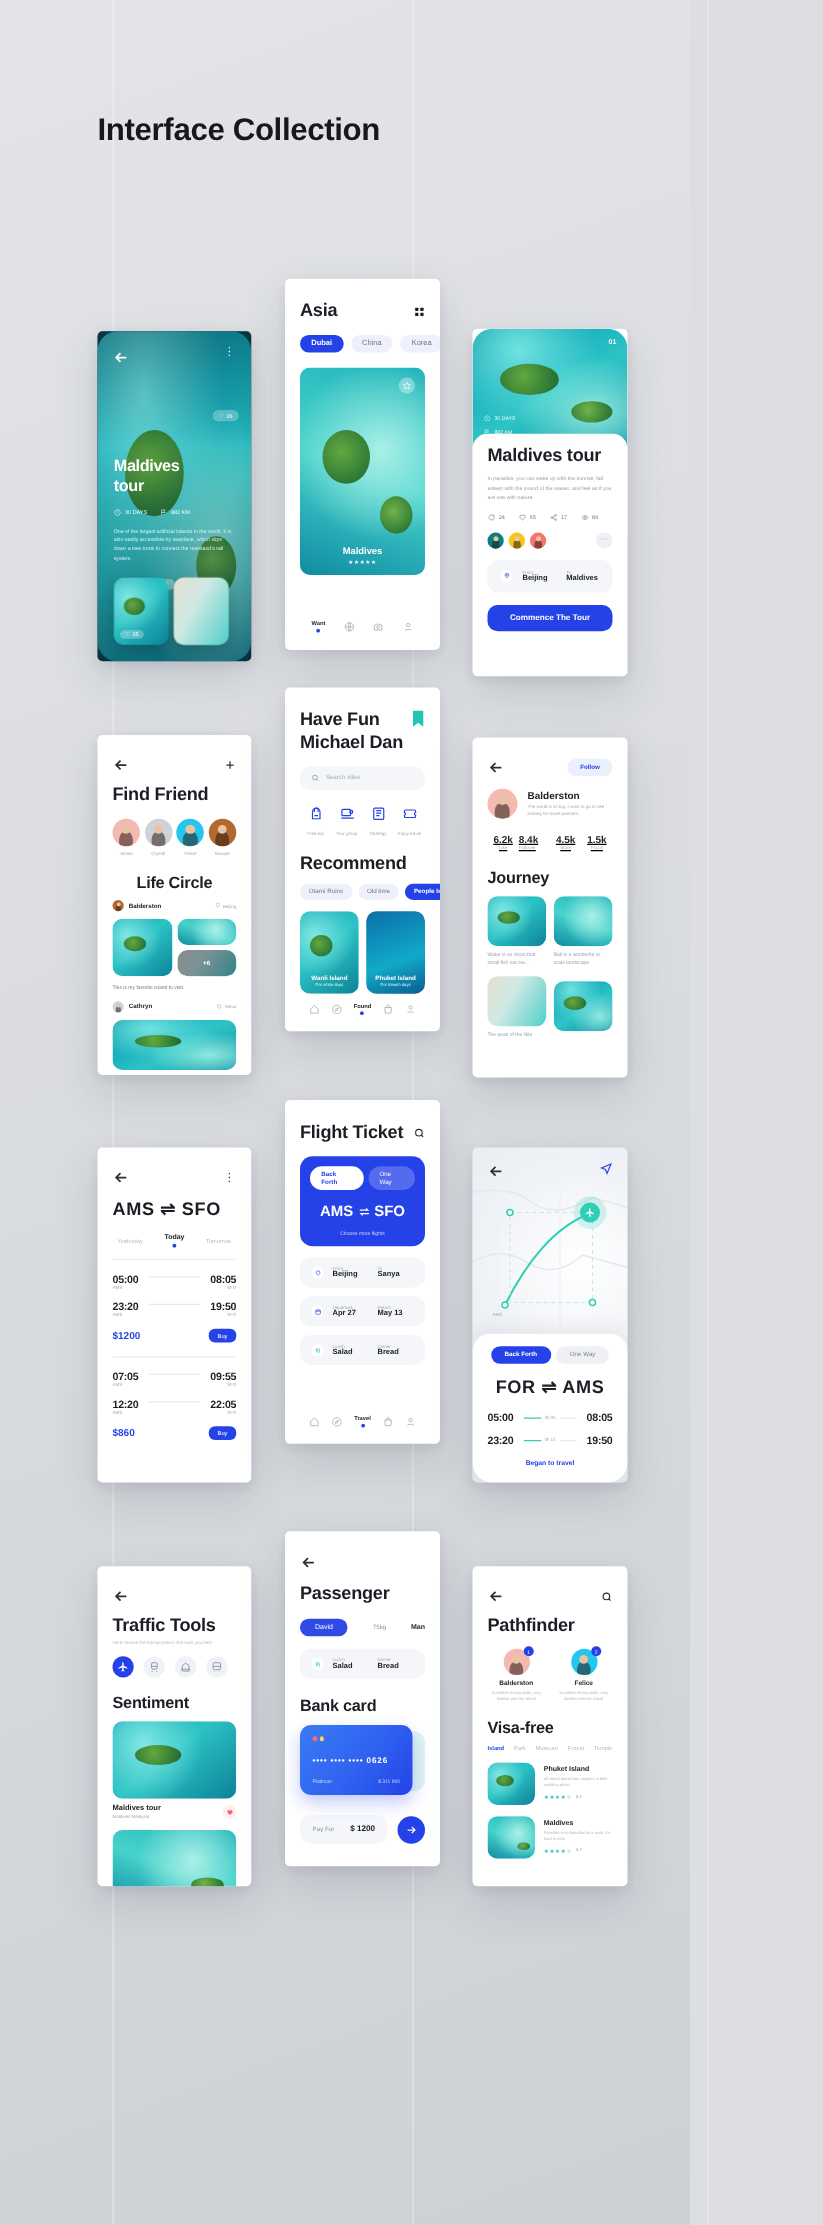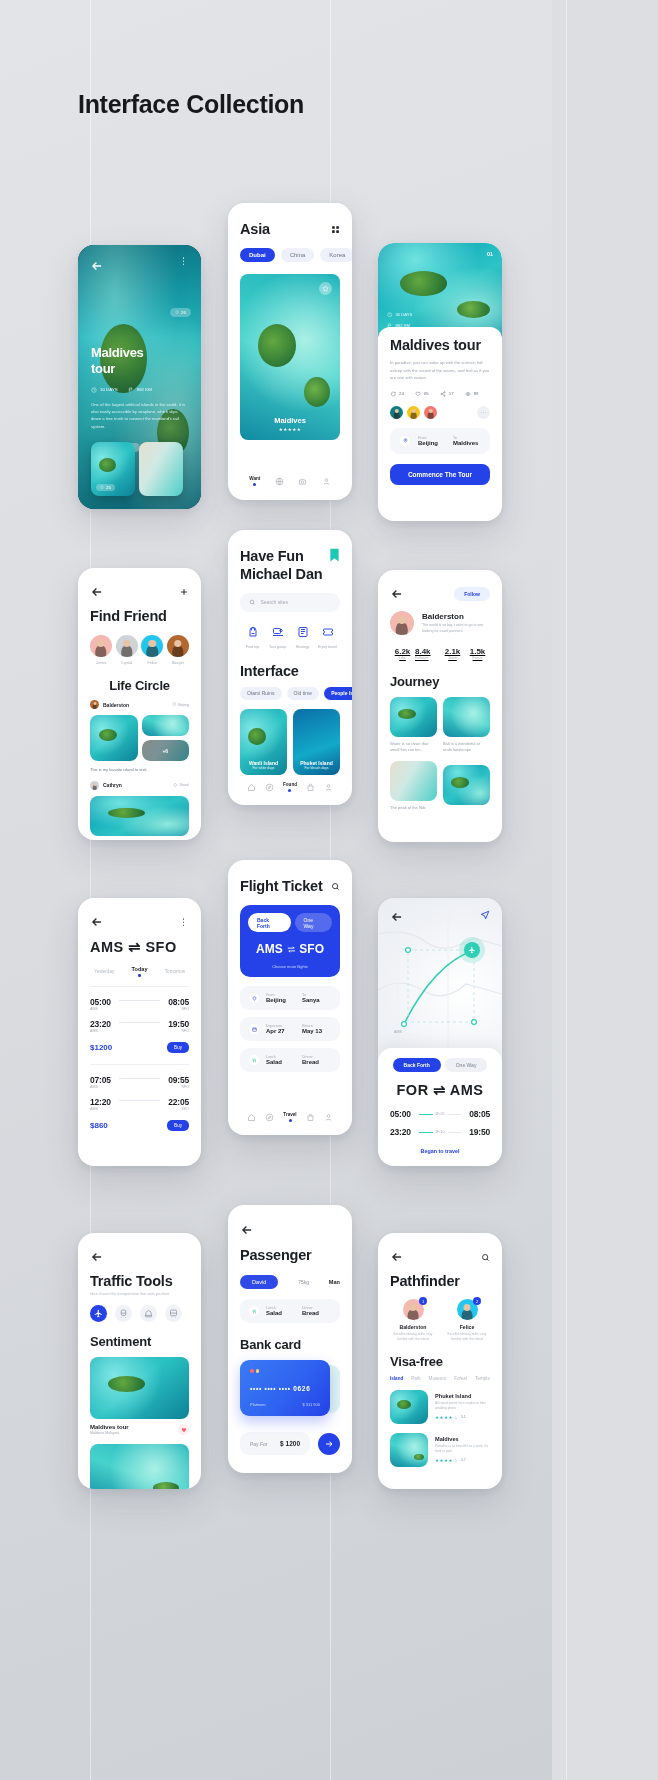--- a/index.html
+++ b/index.html
@@ -20,23 +20,24 @@
   .page-title {
     position: absolute; left: 78px; top: 90px;
     font-size: 25px; font-weight: 700; letter-spacing: -0.3px;
     color: #16181c;
   }
 
   
   .phone {
     position: absolute;
     background: #ffffff;
-    border-radius: 16px;
+    border-radius: 4px;
     overflow: hidden;
     box-shadow: 0 14px 34px rgba(60,70,90,.16), 0 3px 9px rgba(60,70,90,.10);
+    margin-top: 20px;
   }
   .phone.dark { background:#0c3d46; }
 
   
   .ph-pad { padding: 12px 12px 0 12px; }
   .back {
     width: 14px; height: 14px; display:block;
     color:#2b2f36;
   }
   .row { display:flex; align-items:center; }
@@ -438,21 +439,21 @@
           <div class="micro" style="margin-top:3px;">Strategy</div>
         </div>
         <div style="text-align:center;flex:1;">
           <svg width="12" height="12" viewBox="0 0 24 24" fill="none" stroke="#2442e8" stroke-width="1.9">
               <path d="M3 8a2 2 0 0 1 2-2h14a2 2 0 0 1 2 2v2a2 2 0 0 0 0 4v2a2 2 0 0 1-2 2H5a2 2 0 0 1-2-2v-2a2 2 0 0 0 0-4z"></path>
             </svg>
           <div class="micro" style="margin-top:3px;">Enjoy travel</div>
         </div>
       </div>
 
-      <div class="h-title lg" style="margin-top:14px;">Interface</div>
+      <div class="h-title lg" style="margin-top:14px;">Recommend</div>
 
       <div class="row" style="gap:5px;margin-top:8px;">
         <div class="pill" style="font-size:5px;padding:3.5px 7px;">Otami Ruins</div>
         <div class="pill" style="font-size:5px;padding:3.5px 7px;">Old time</div>
         <div class="pill on" style="font-size:5px;padding:3.5px 7px;">People Island</div>
       </div>
 
       <div class="row" style="gap:6px;margin-top:9px;">
         <div class="photo sea2 isle" style="flex:1;height:66px;">
           <div style="position:absolute;left:0;right:0;bottom:5px;text-align:center;">
@@ -512,21 +513,21 @@
       <div class="row sb" style="margin-top:12px;text-decoration:underline;">
         <div style="text-align:center;flex:1;">
           <div class="stat-n">6.2k</div>
           <div class="stat-l">Like</div>
         </div>
         <div style="text-align:left;flex:1;">
           <div class="stat-n">8.4k</div>
           <div class="stat-l">Follower</div>
         </div>
         <div style="text-align:center;flex:1;">
-          <div class="stat-n">2.1k</div>
+          <div class="stat-n">4.5k</div>
           <div class="stat-l">Store</div>
         </div>
         <div style="text-align:center;flex:1;">
           <div class="stat-n">1.5k</div>
           <div class="stat-l">Focus</div>
         </div>
       </div>
 
       <div class="h-title" style="margin-top:14px;">Journey</div>
 

